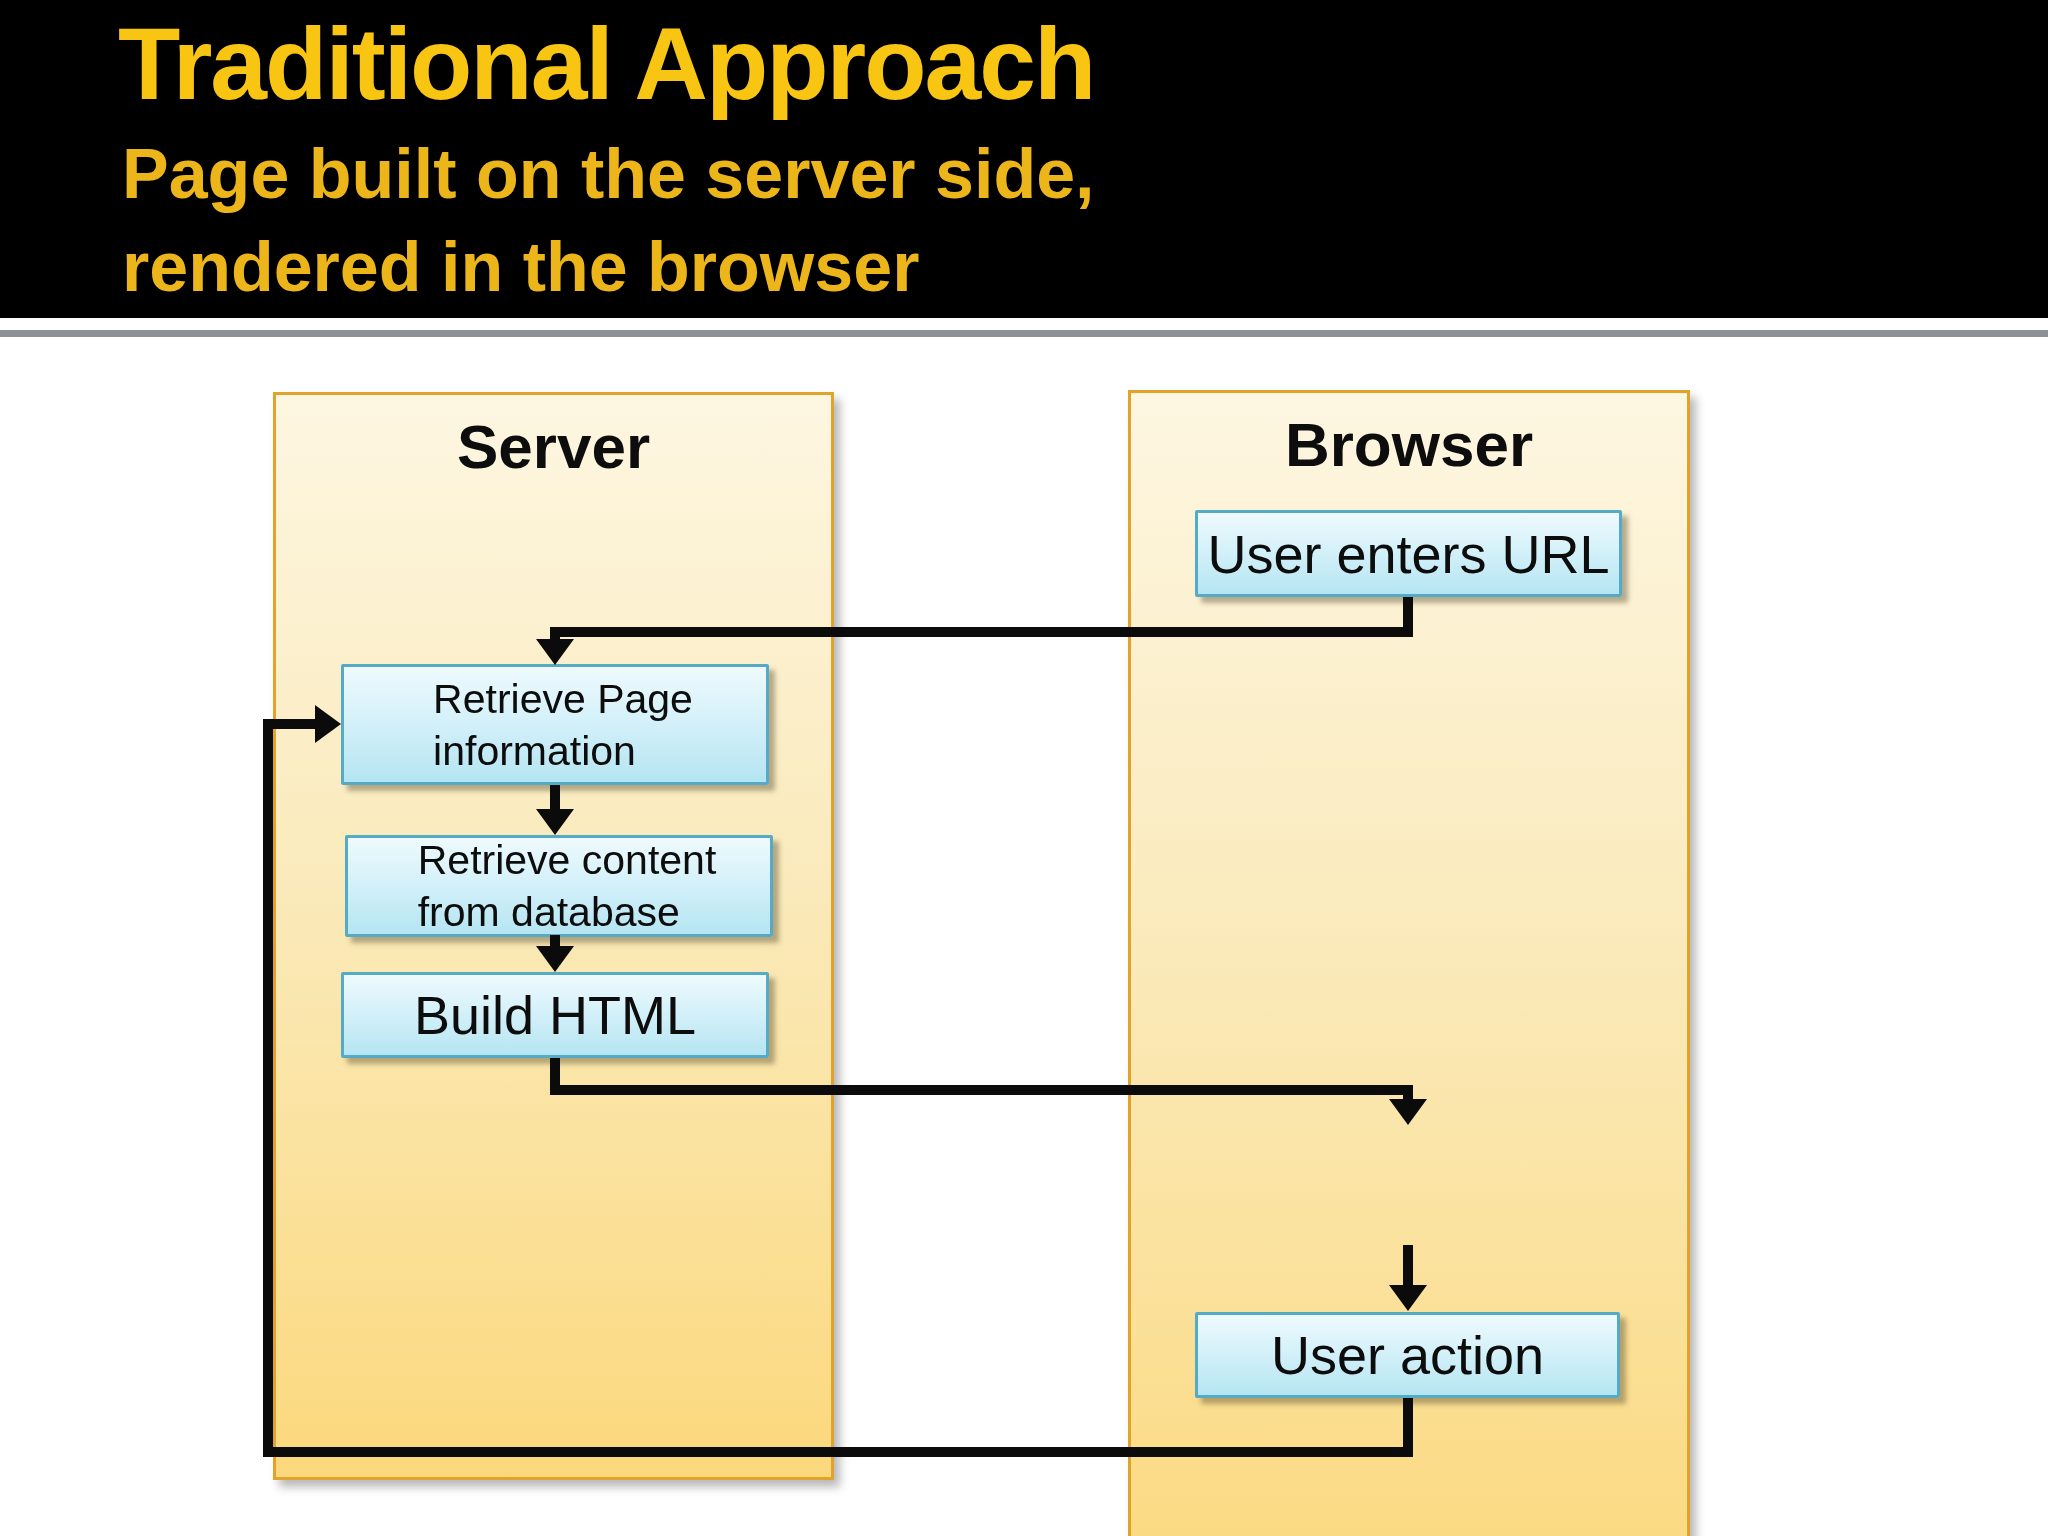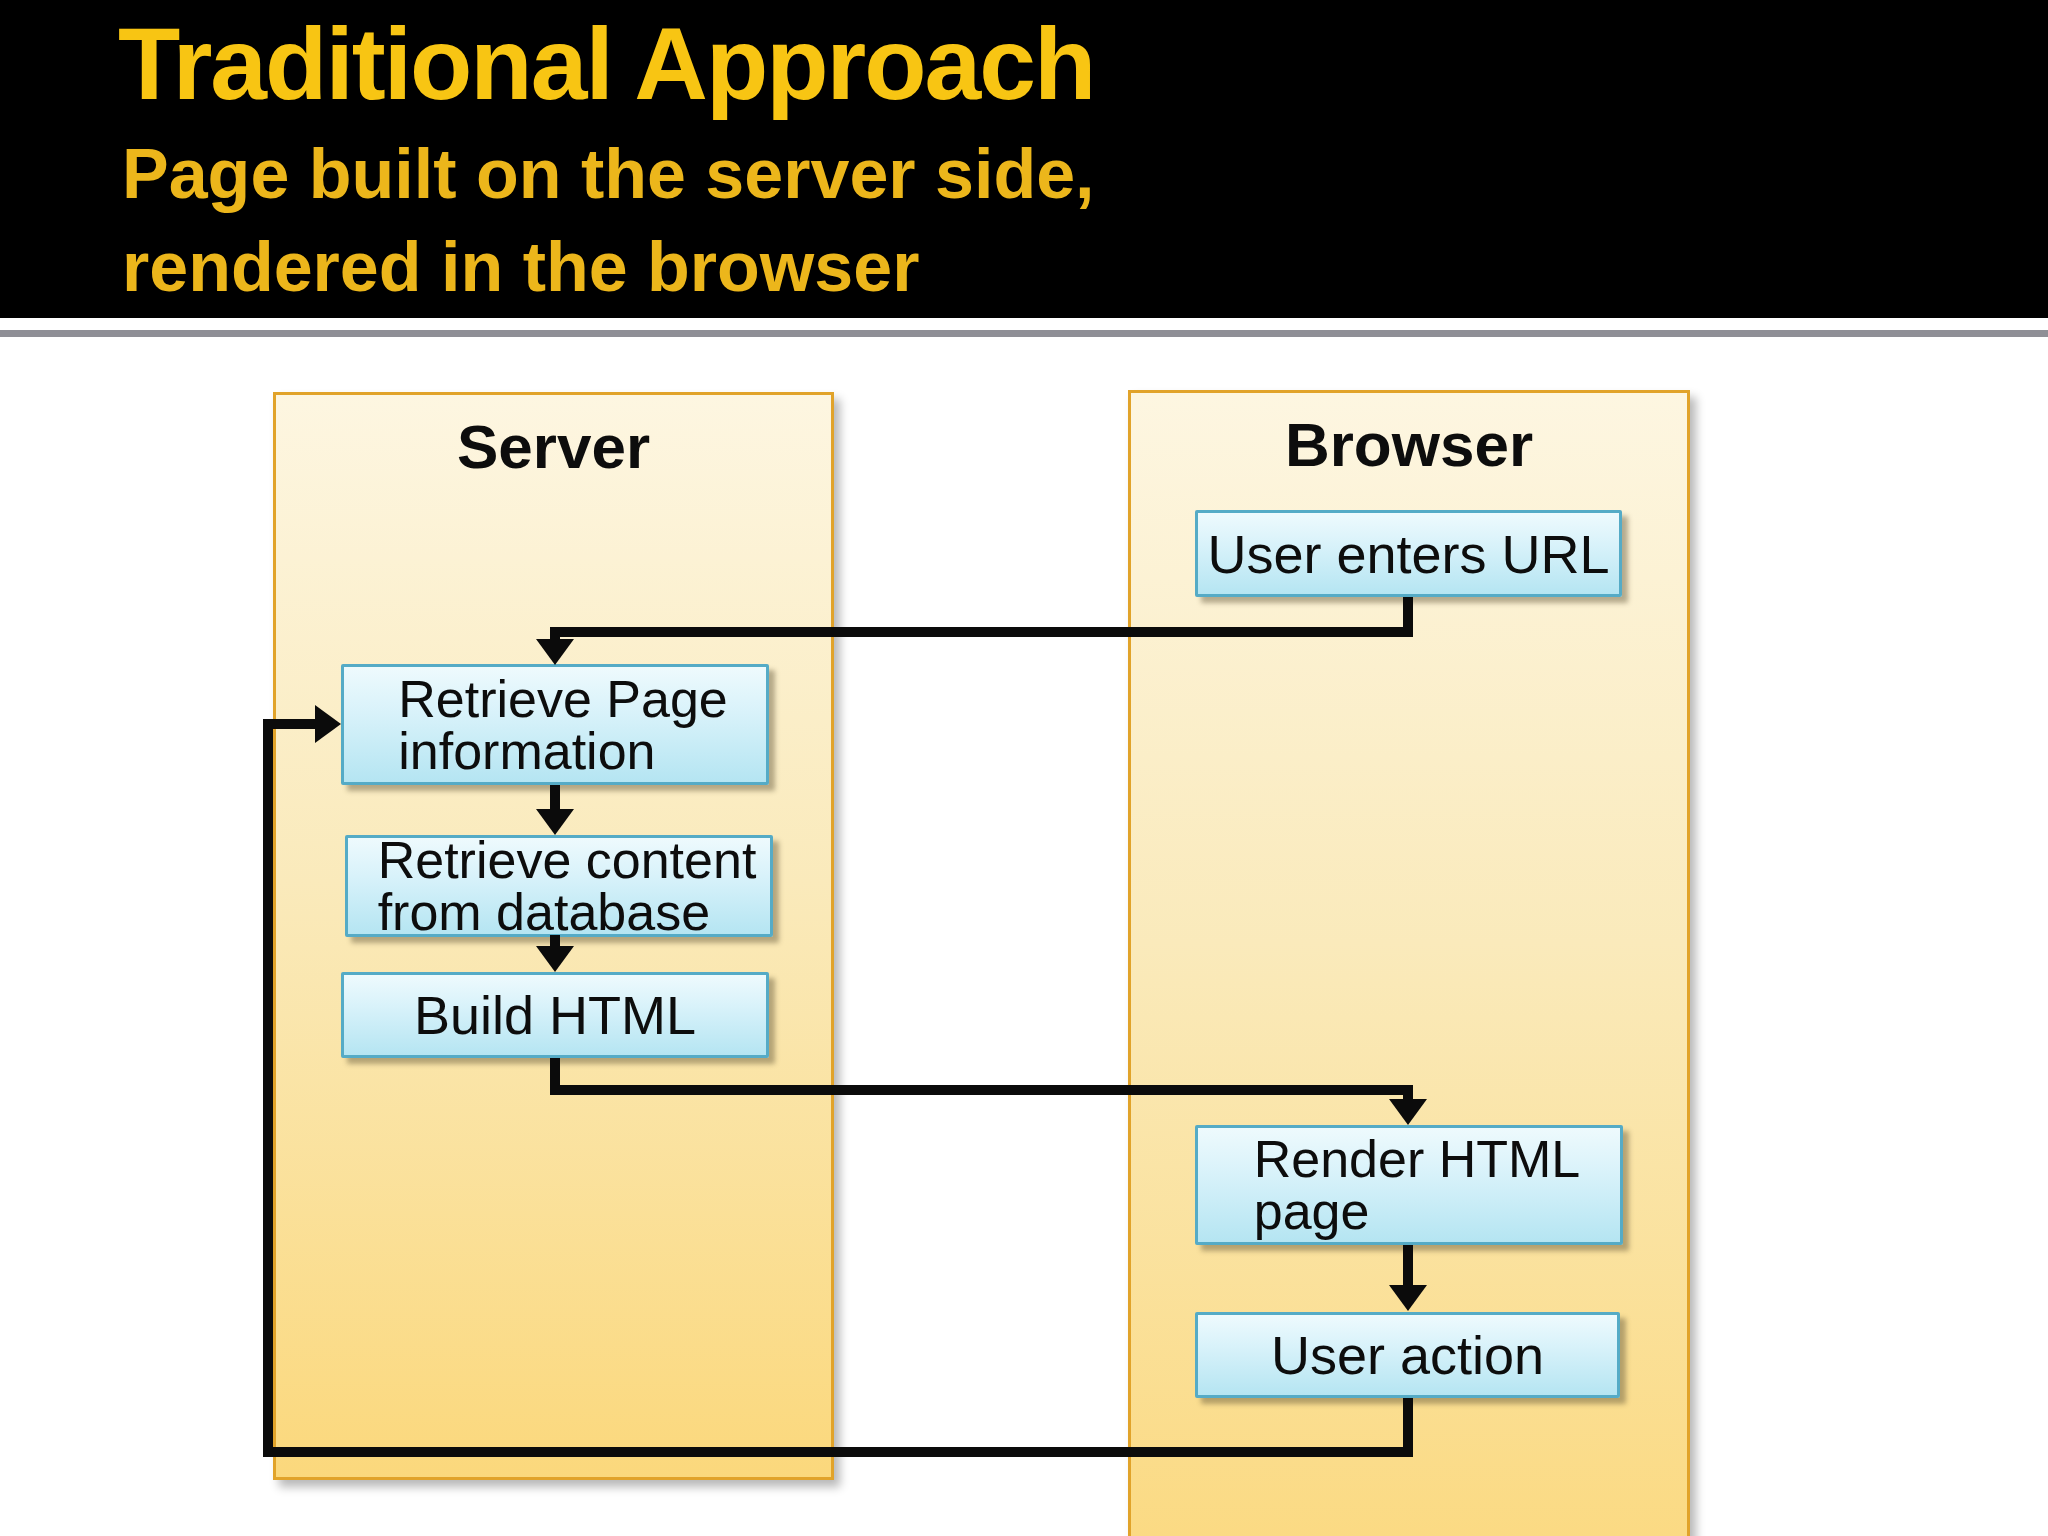--- a/index.html
+++ b/index.html
@@ -42,21 +42,21 @@
   
   .fbox{
     position:absolute;box-sizing:border-box;
     border:3px solid #55abc6;border-radius:2px;
     background:linear-gradient(180deg,#eefafd 0%,#d8f2fa 40%,#b5e5f2 100%);
     box-shadow:6px 6px 5px rgba(95,85,55,0.45);
     display:flex;align-items:center;justify-content:center;
     color:#0d0d0d;
     white-space:pre-line;
   }
-  .fbox-two{font-size:52px;line-height:52px;padding-left:16px;}
+  .fbox-two{font-size:41px;line-height:52px;padding-left:16px;}
   .fbox-one{font-size:54px;line-height:58px;}
   
   .box-retrieve-info   {left:65px;top:269px;width:428px;height:121px;}
   .box-retrieve-content{left:69px;top:440px;width:428px;height:102px;}
   .box-build-html      {left:65px;top:577px;width:428px;height:86px;}
   
   .box-user-url   {left:64px;top:117px;width:427px;height:87px;}
   .box-render-html{left:64px;top:732px;width:428px;height:120px;}
   .box-user-action{left:64px;top:919px;width:425px;height:86px;}
   
@@ -91,22 +91,20 @@
     <div class="fbox fbox-two box-retrieve-info">Retrieve Page
 information</div>
     <div class="fbox fbox-two box-retrieve-content">Retrieve content
 from database</div>
     <div class="fbox fbox-one box-build-html">Build HTML</div>
   </div>
 
   <div class="container container-browser">
     <div class="container-title">Browser</div>
     <div class="fbox fbox-one box-user-url">User enters URL</div>
-    <div class="fbox fbox-two box-render-html">Render HTML
-page</div>
     <div class="fbox fbox-one box-user-action">User action</div>
   </div>
 
   <div class="seg" style="left:1403px;top:597px;width:10px;height:40px"></div>
   <div class="seg" style="left:550px;top:627px;width:863px;height:10px"></div>
   <div class="seg" style="left:550px;top:627px;width:10px;height:14px"></div>
   <div class="head-down" style="left:536px;top:639px"></div>
 
   <div class="seg" style="left:550px;top:785px;width:10px;height:26px"></div>
   <div class="head-down" style="left:536px;top:809px"></div>

